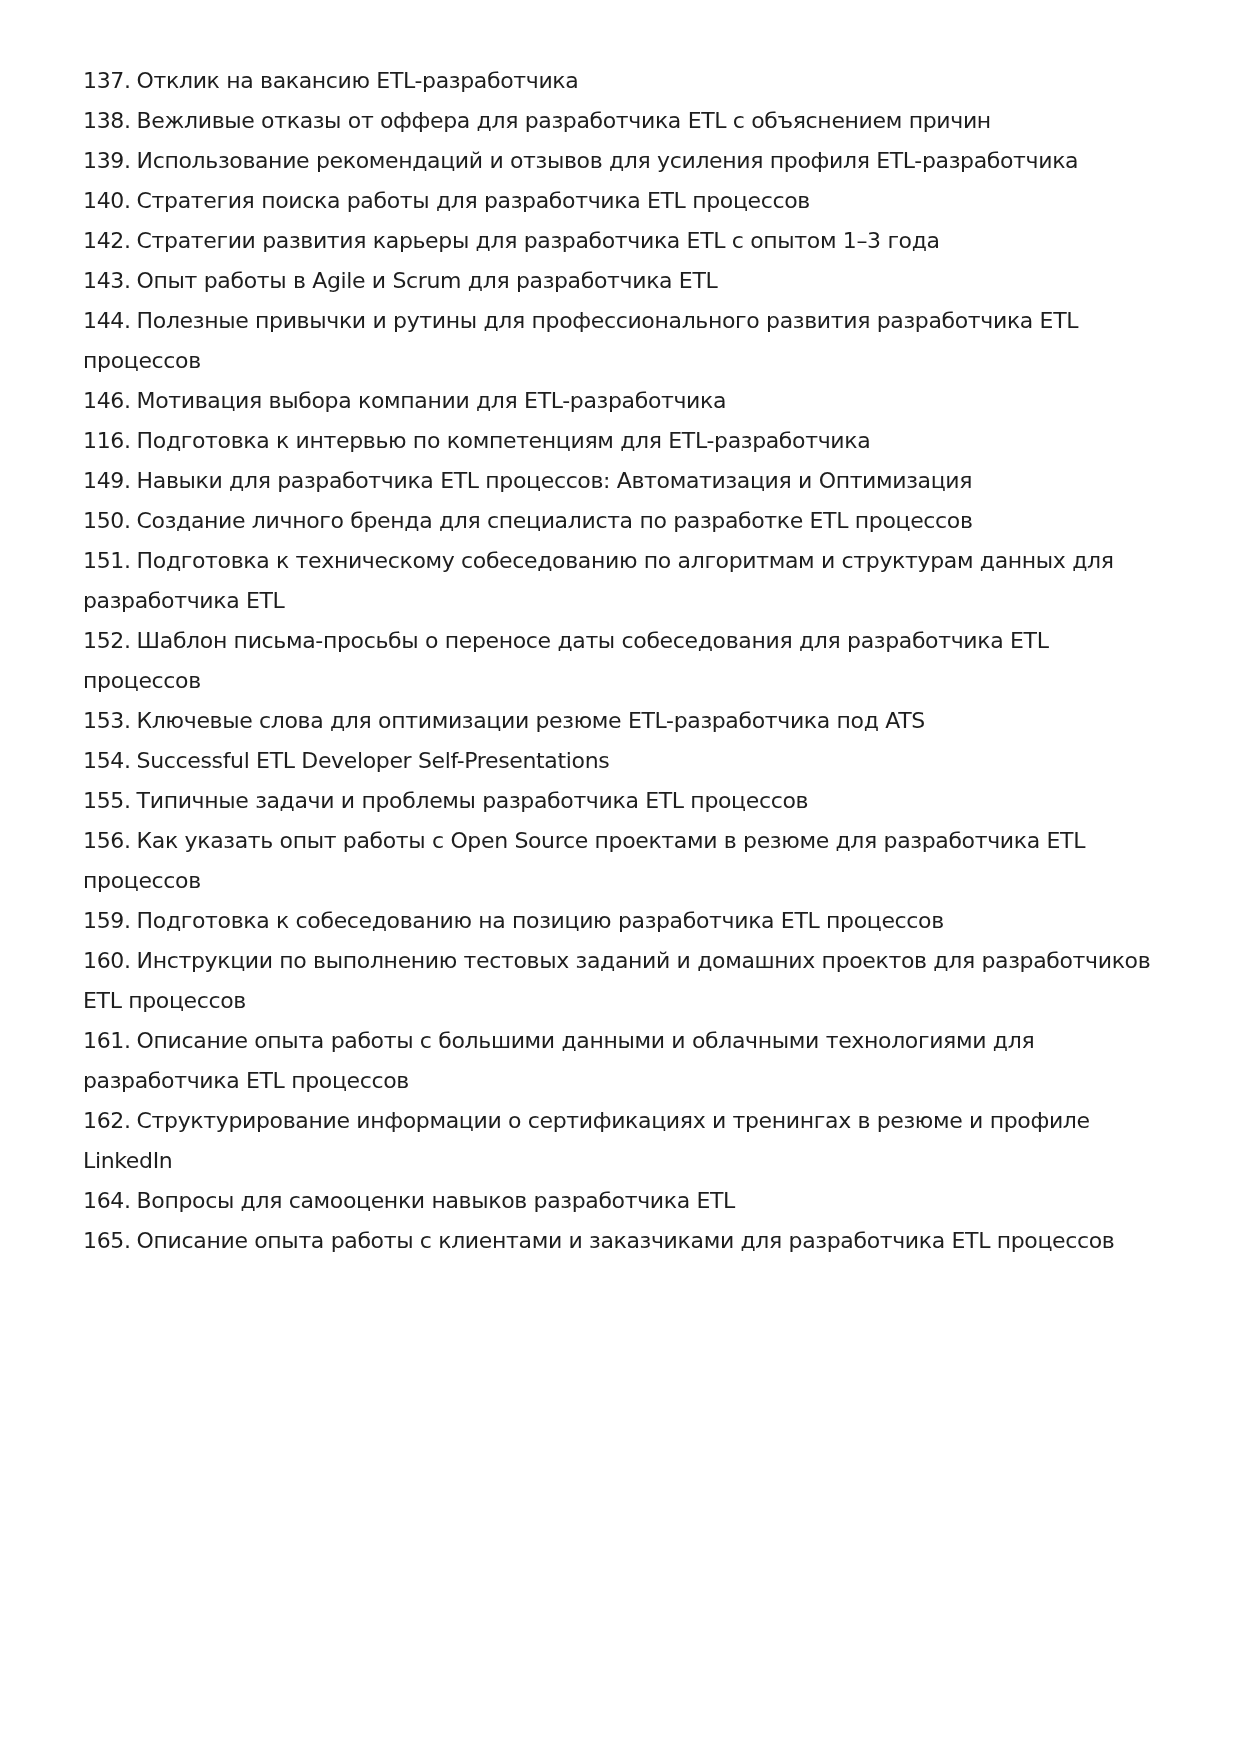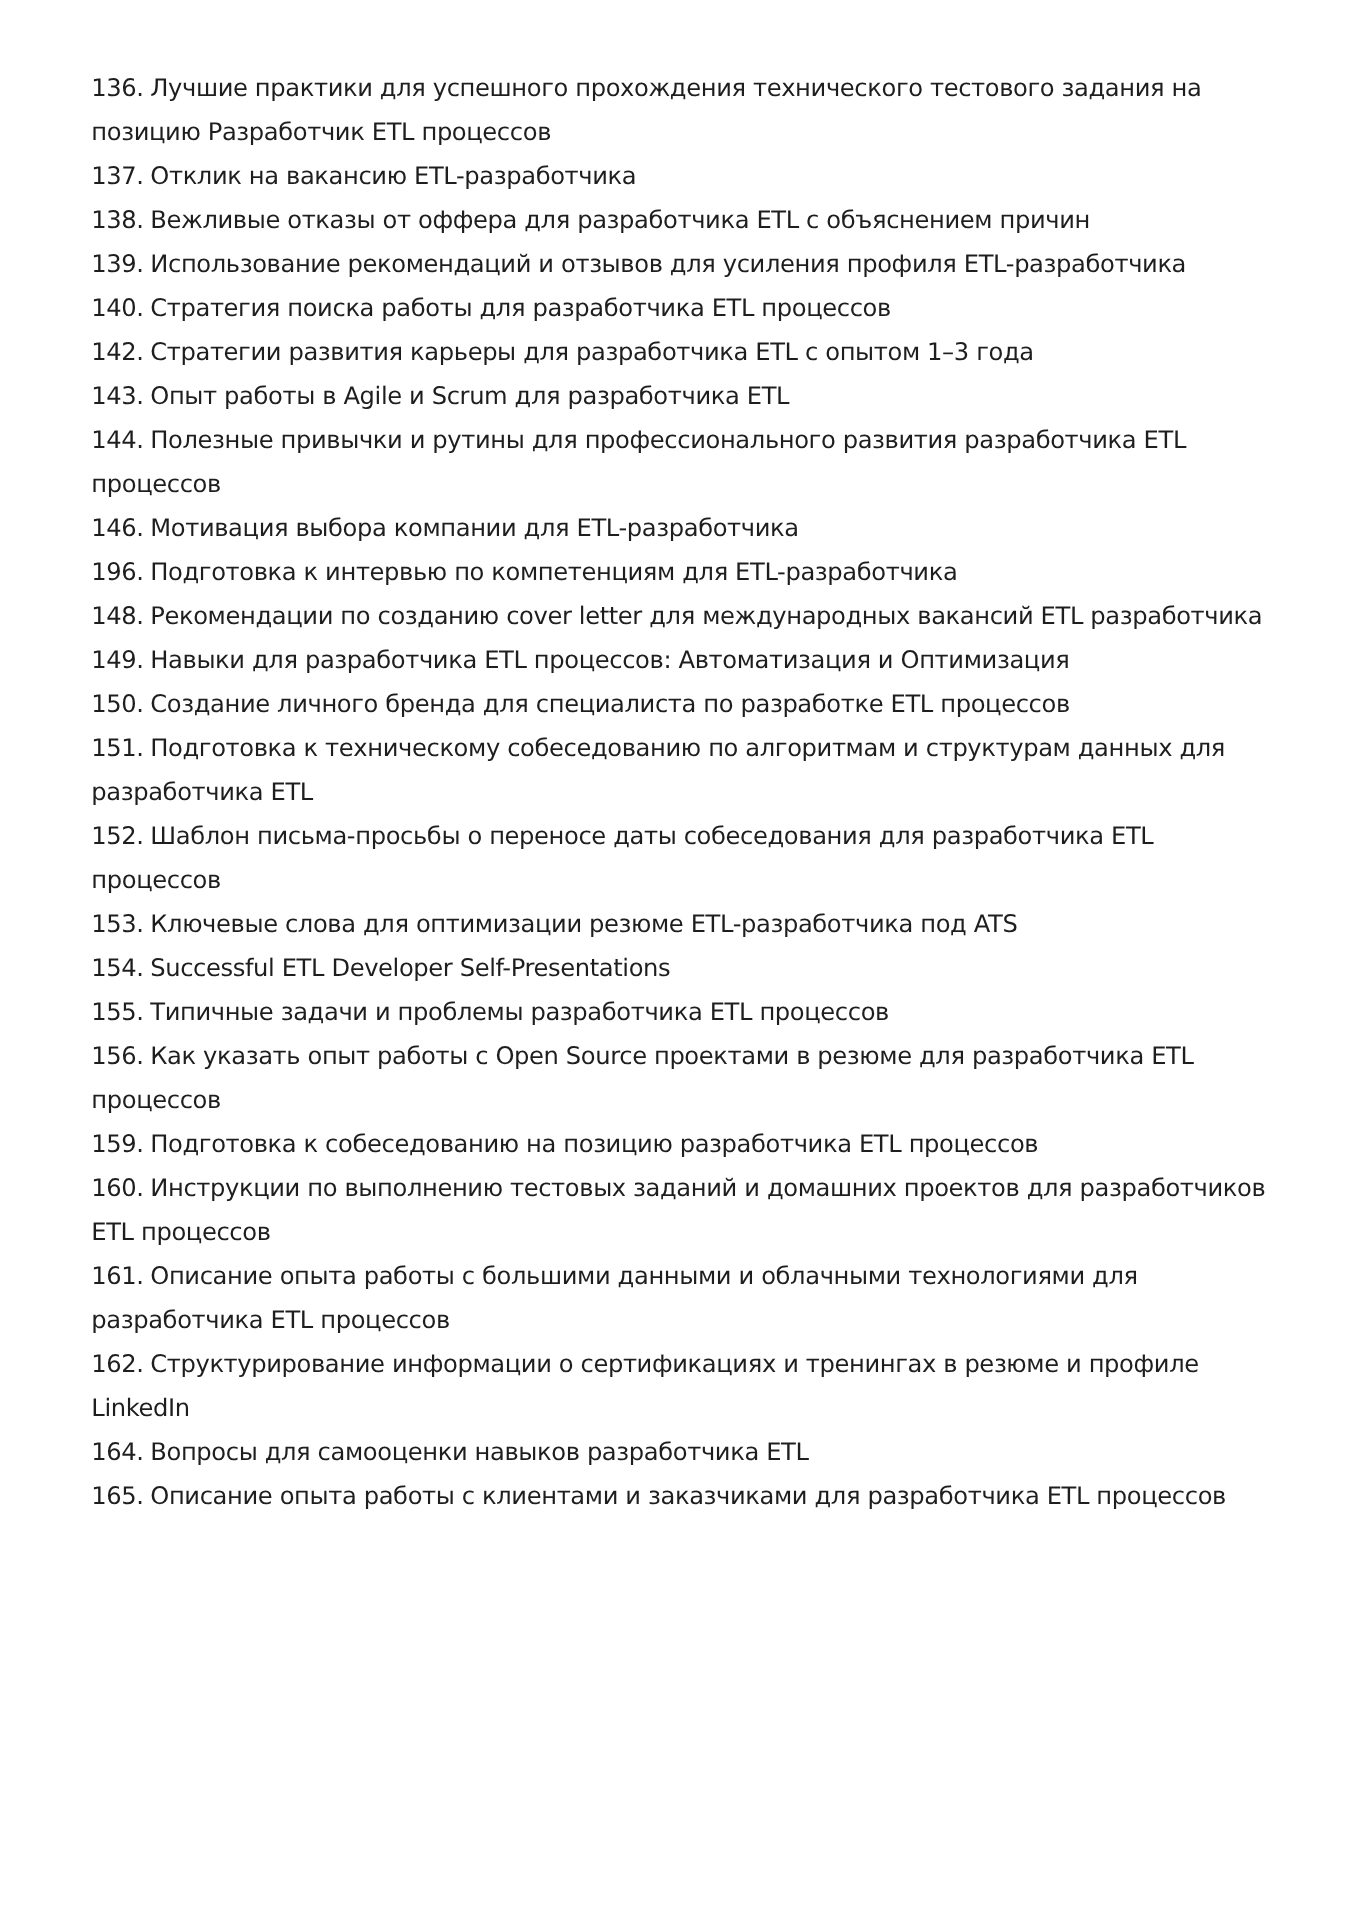--- a/index.html
+++ b/index.html
@@ -30,31 +30,29 @@
   }
   .num {
     margin-right: 6px;
   }
 </style>
 </head>
 <body>
 
 <div class="page">
   <div class="list" id="list">
-      <p class="item"><span class="num">136.</span><span class="txt">Лучшие практики для успешного прохождения технического тестового задания на позицию Разработчик ETL процессов</span></p>
       <p class="item"><span class="num">137.</span><span class="txt">Отклик на вакансию ETL-разработчика</span></p>
       <p class="item"><span class="num">138.</span><span class="txt">Вежливые отказы от оффера для разработчика ETL с объяснением причин</span></p>
       <p class="item"><span class="num">139.</span><span class="txt">Использование рекомендаций и отзывов для усиления профиля ETL-разработчика</span></p>
       <p class="item"><span class="num">140.</span><span class="txt">Стратегия поиска работы для разработчика ETL процессов</span></p>
       <p class="item"><span class="num">142.</span><span class="txt">Стратегии развития карьеры для разработчика ETL с опытом 1–3 года</span></p>
       <p class="item"><span class="num">143.</span><span class="txt">Опыт работы в Agile и Scrum для разработчика ETL</span></p>
       <p class="item"><span class="num">144.</span><span class="txt">Полезные привычки и рутины для профессионального развития разработчика ETL процессов</span></p>
       <p class="item"><span class="num">146.</span><span class="txt">Мотивация выбора компании для ETL-разработчика</span></p>
-      <p class="item"><span class="num">196.</span><span class="txt">Подготовка к интервью по компетенциям для ETL-разработчика</span></p>
-      <p class="item"><span class="num">148.</span><span class="txt">Рекомендации по созданию cover letter для международных вакансий ETL разработчика</span></p>
+      <p class="item"><span class="num">116.</span><span class="txt">Подготовка к интервью по компетенциям для ETL-разработчика</span></p>
       <p class="item"><span class="num">149.</span><span class="txt">Навыки для разработчика ETL процессов: Автоматизация и Оптимизация</span></p>
       <p class="item"><span class="num">150.</span><span class="txt">Создание личного бренда для специалиста по разработке ETL процессов</span></p>
       <p class="item"><span class="num">151.</span><span class="txt">Подготовка к техническому собеседованию по алгоритмам и структурам данных для разработчика ETL</span></p>
       <p class="item"><span class="num">152.</span><span class="txt">Шаблон письма-просьбы о переносе даты собеседования для разработчика ETL процессов</span></p>
       <p class="item"><span class="num">153.</span><span class="txt">Ключевые слова для оптимизации резюме ETL-разработчика под ATS</span></p>
       <p class="item"><span class="num">154.</span><span class="txt">Successful ETL Developer Self-Presentations</span></p>
       <p class="item"><span class="num">155.</span><span class="txt">Типичные задачи и проблемы разработчика ETL процессов</span></p>
       <p class="item"><span class="num">156.</span><span class="txt">Как указать опыт работы с Open Source проектами в резюме для разработчика ETL процессов</span></p>
       <p class="item"><span class="num">159.</span><span class="txt">Подготовка к собеседованию на позицию разработчика ETL процессов</span></p>
       <p class="item"><span class="num">160.</span><span class="txt">Инструкции по выполнению тестовых заданий и домашних проектов для разработчиков ETL процессов</span></p>

